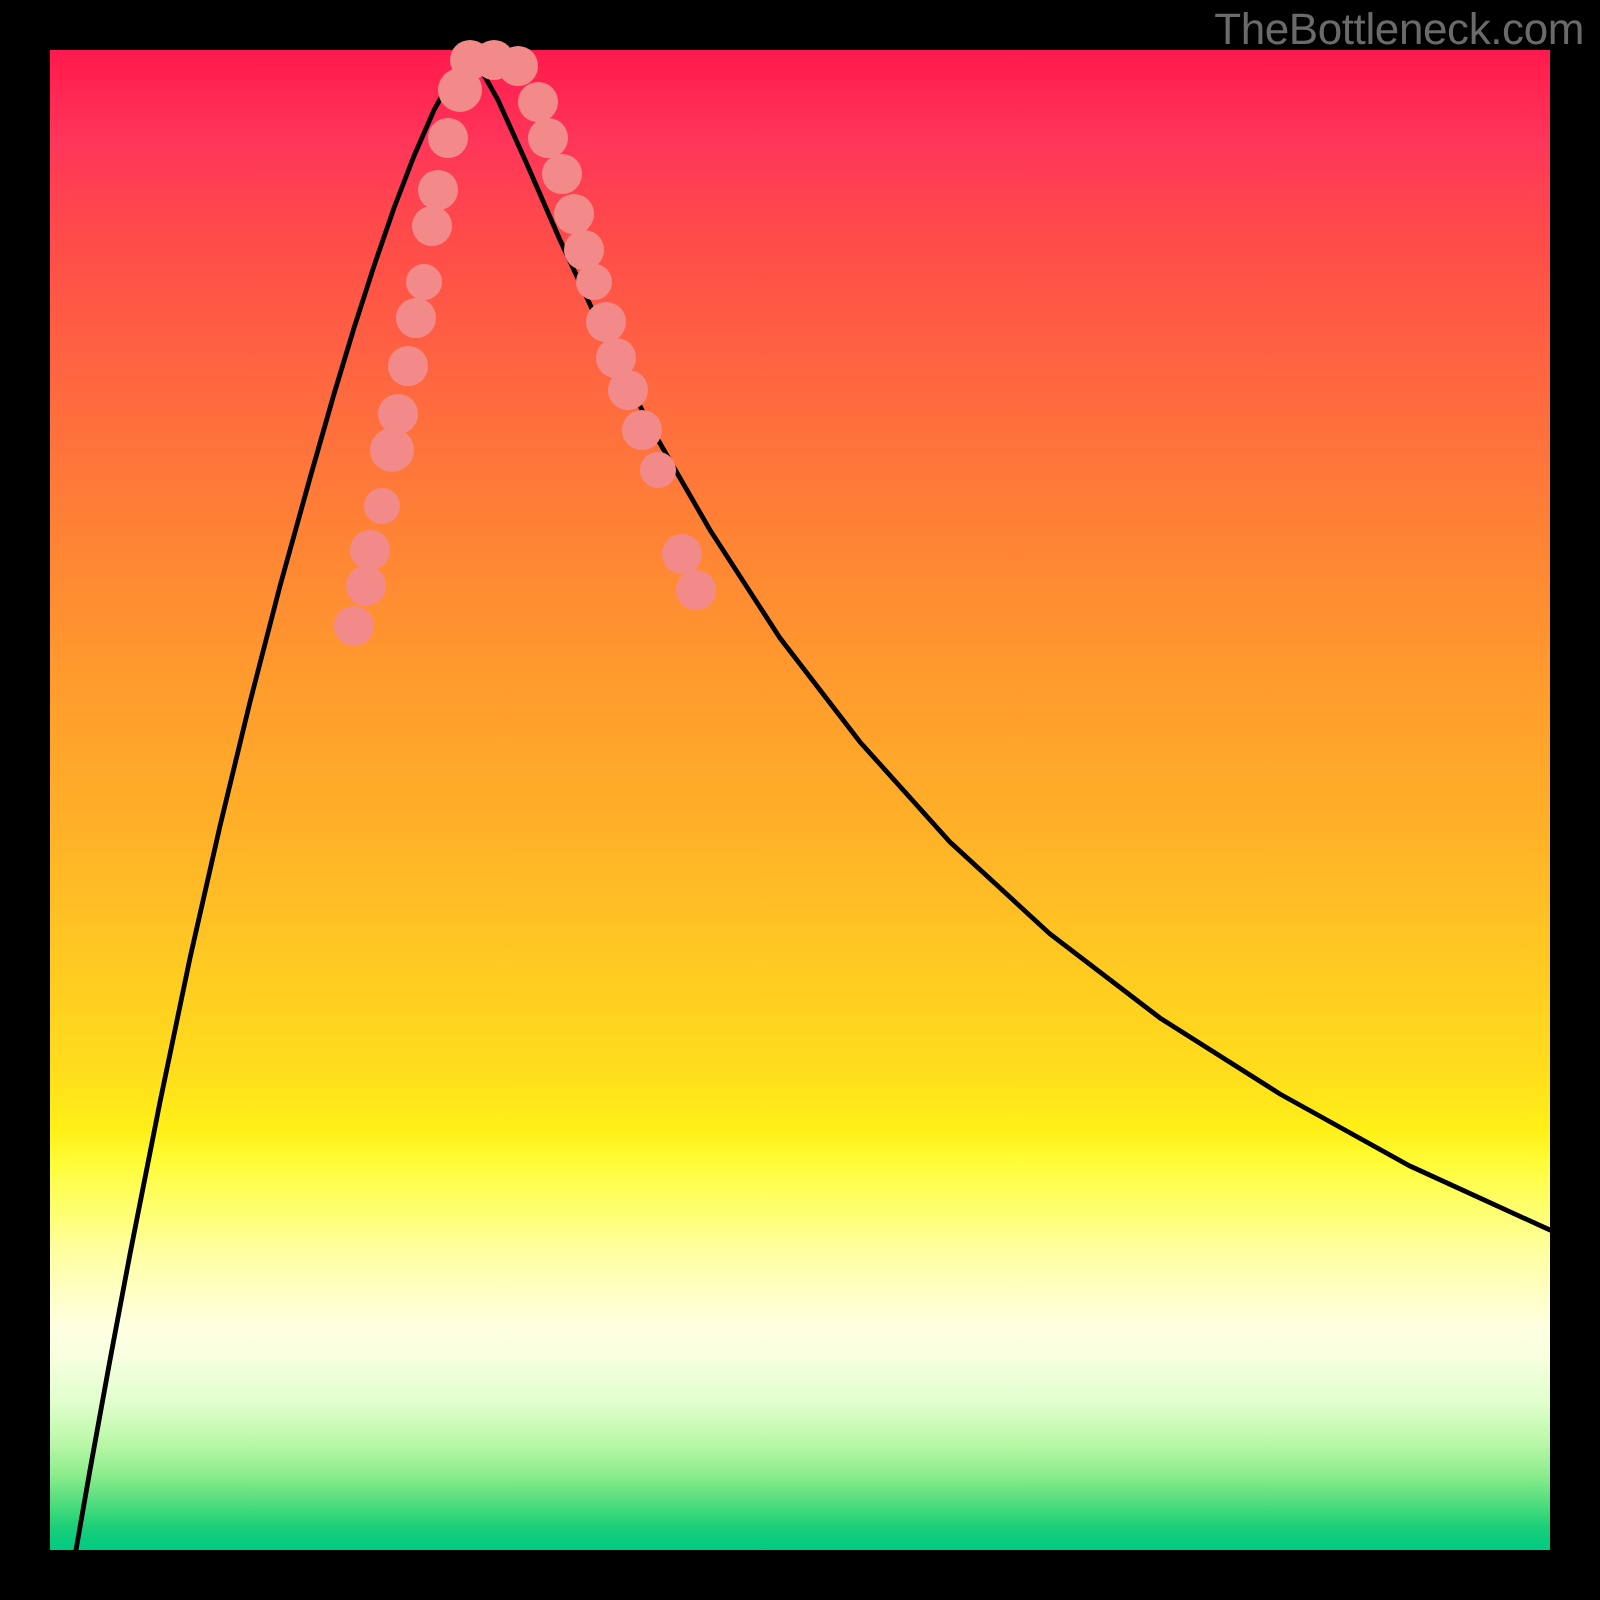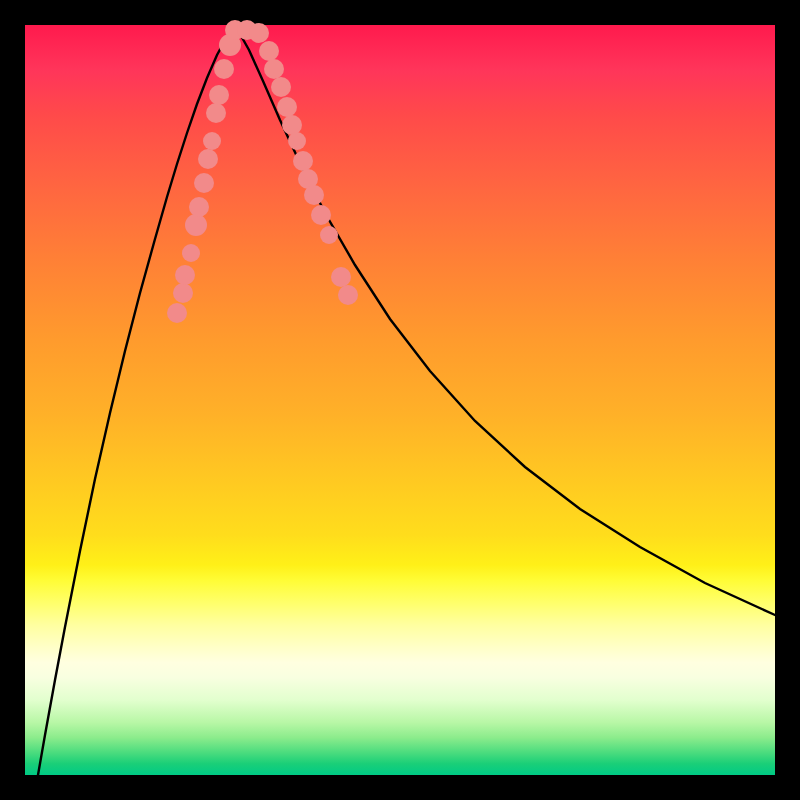--- a/index.html
+++ b/index.html
@@ -104,13 +104,14 @@
         <circle cx="278" cy="136" r="10" fill="#f28a8a"></circle>
         <circle cx="283" cy="154" r="10" fill="#f28a8a"></circle>
         <circle cx="289" cy="170" r="10" fill="#f28a8a"></circle>
         <circle cx="296" cy="190" r="10" fill="#f28a8a"></circle>
         <circle cx="304" cy="210" r="9" fill="#f28a8a"></circle>
         <circle cx="316" cy="252" r="10" fill="#f28a8a"></circle>
         <circle cx="323" cy="270" r="10" fill="#f28a8a"></circle>
       </g>
   </svg>
 
+  <div class="watermark">TheBottleneck.com</div>
 </div>
 
 </body></html>

